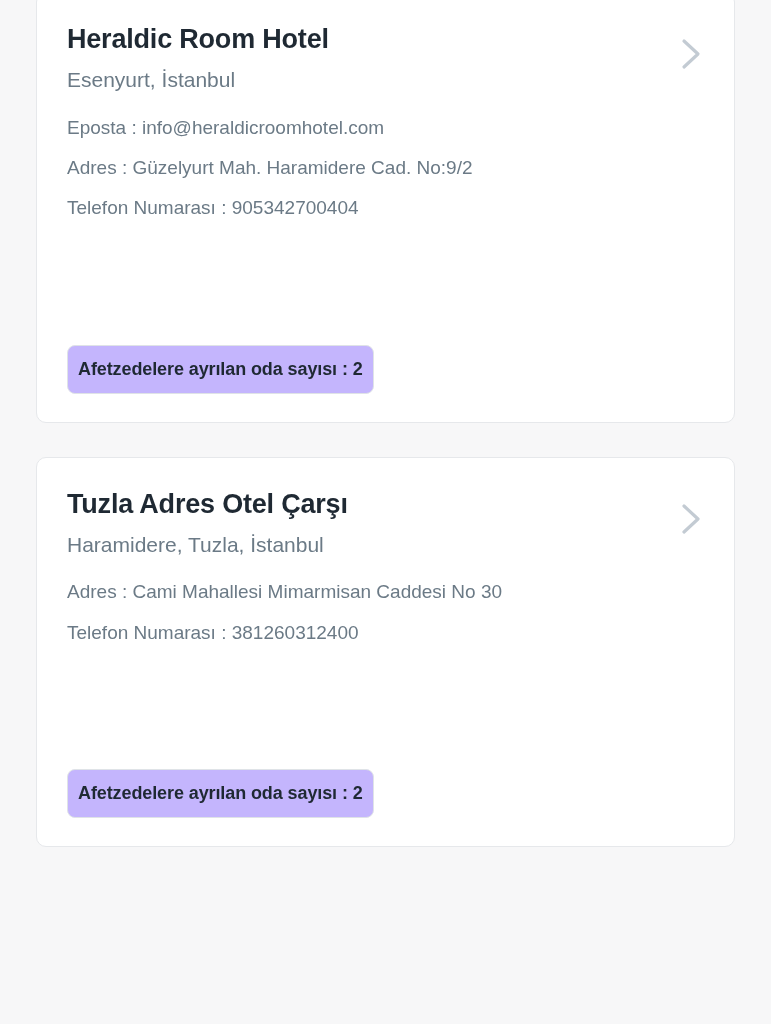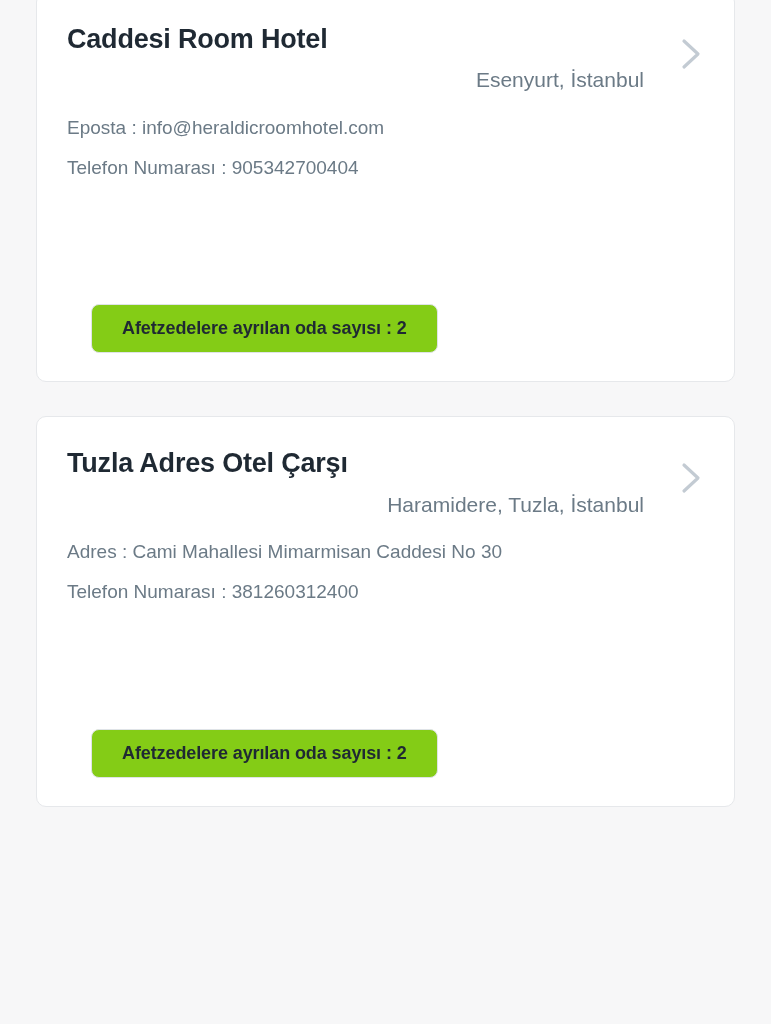--- a/index.html
+++ b/index.html
@@ -43,68 +43,67 @@
     color: #1f2933;
     letter-spacing: -0.2px;
     line-height: 1.2;
     margin: 0 0 12px 0;
   }
   .hotel-location {
     font-size: 21px;
     color: #6b7a86;
     line-height: 1.25;
     margin: 0 0 22px 0;
-    text-align: right;
   }
   .detail-line {
     font-size: 19px;
     color: #6b7a86;
     line-height: 1.28;
     margin: 0 0 16px 0;
   }
   .detail-line:last-of-type {
     margin-bottom: 0;
   }
   .spacer {
     height: 108px;
   }
   .room-badge {
     display: inline-block;
     border: 1px solid #dfe3e7;
     border-radius: 8px;
-    padding: 13px 30px;
+    padding: 13px 10px;
     font-size: 18px;
     font-weight: bold;
     color: #1f2933;
-    background: #84cc16;
+    background: #c4b5fd;
     letter-spacing: -0.1px;
-    margin-left: 24px;
   }
   .chevron {
     position: absolute;
     top: 44px;
     right: 30px;
     width: 26px;
     height: 34px;
     cursor: pointer;
   }
   .chevron svg {
     display: block;
   }
 </style>
 </head>
 <body>
 
 <div class="page">
 
   <div class="card">
     <div class="card-inner">
-      <div class="hotel-name">Caddesi Room Hotel</div>
+      <div class="hotel-name">Heraldic Room Hotel</div>
       <div class="hotel-location">Esenyurt, İstanbul</div>
       <div class="detail-line">Eposta : info@heraldicroomhotel.com</div>
+      <div class="detail-line">Adres : Güzelyurt Mah. Haramidere Cad. No:9/2</div>
       <div class="detail-line">Telefon Numarası : 905342700404</div>
       <div class="spacer"></div>
       <div class="room-badge">Afetzedelere ayrılan oda sayısı : 2</div>
     </div>
     <span class="chevron">
       <svg width="26" height="34" viewBox="0 0 26 34" fill="none" xmlns="http://www.w3.org/2000/svg">
         <path d="M6 4 L20 17 L6 30" stroke="#c3cbd3" stroke-width="3.2" stroke-linecap="round" stroke-linejoin="round"></path>
       </svg>
     </span>
   </div>

